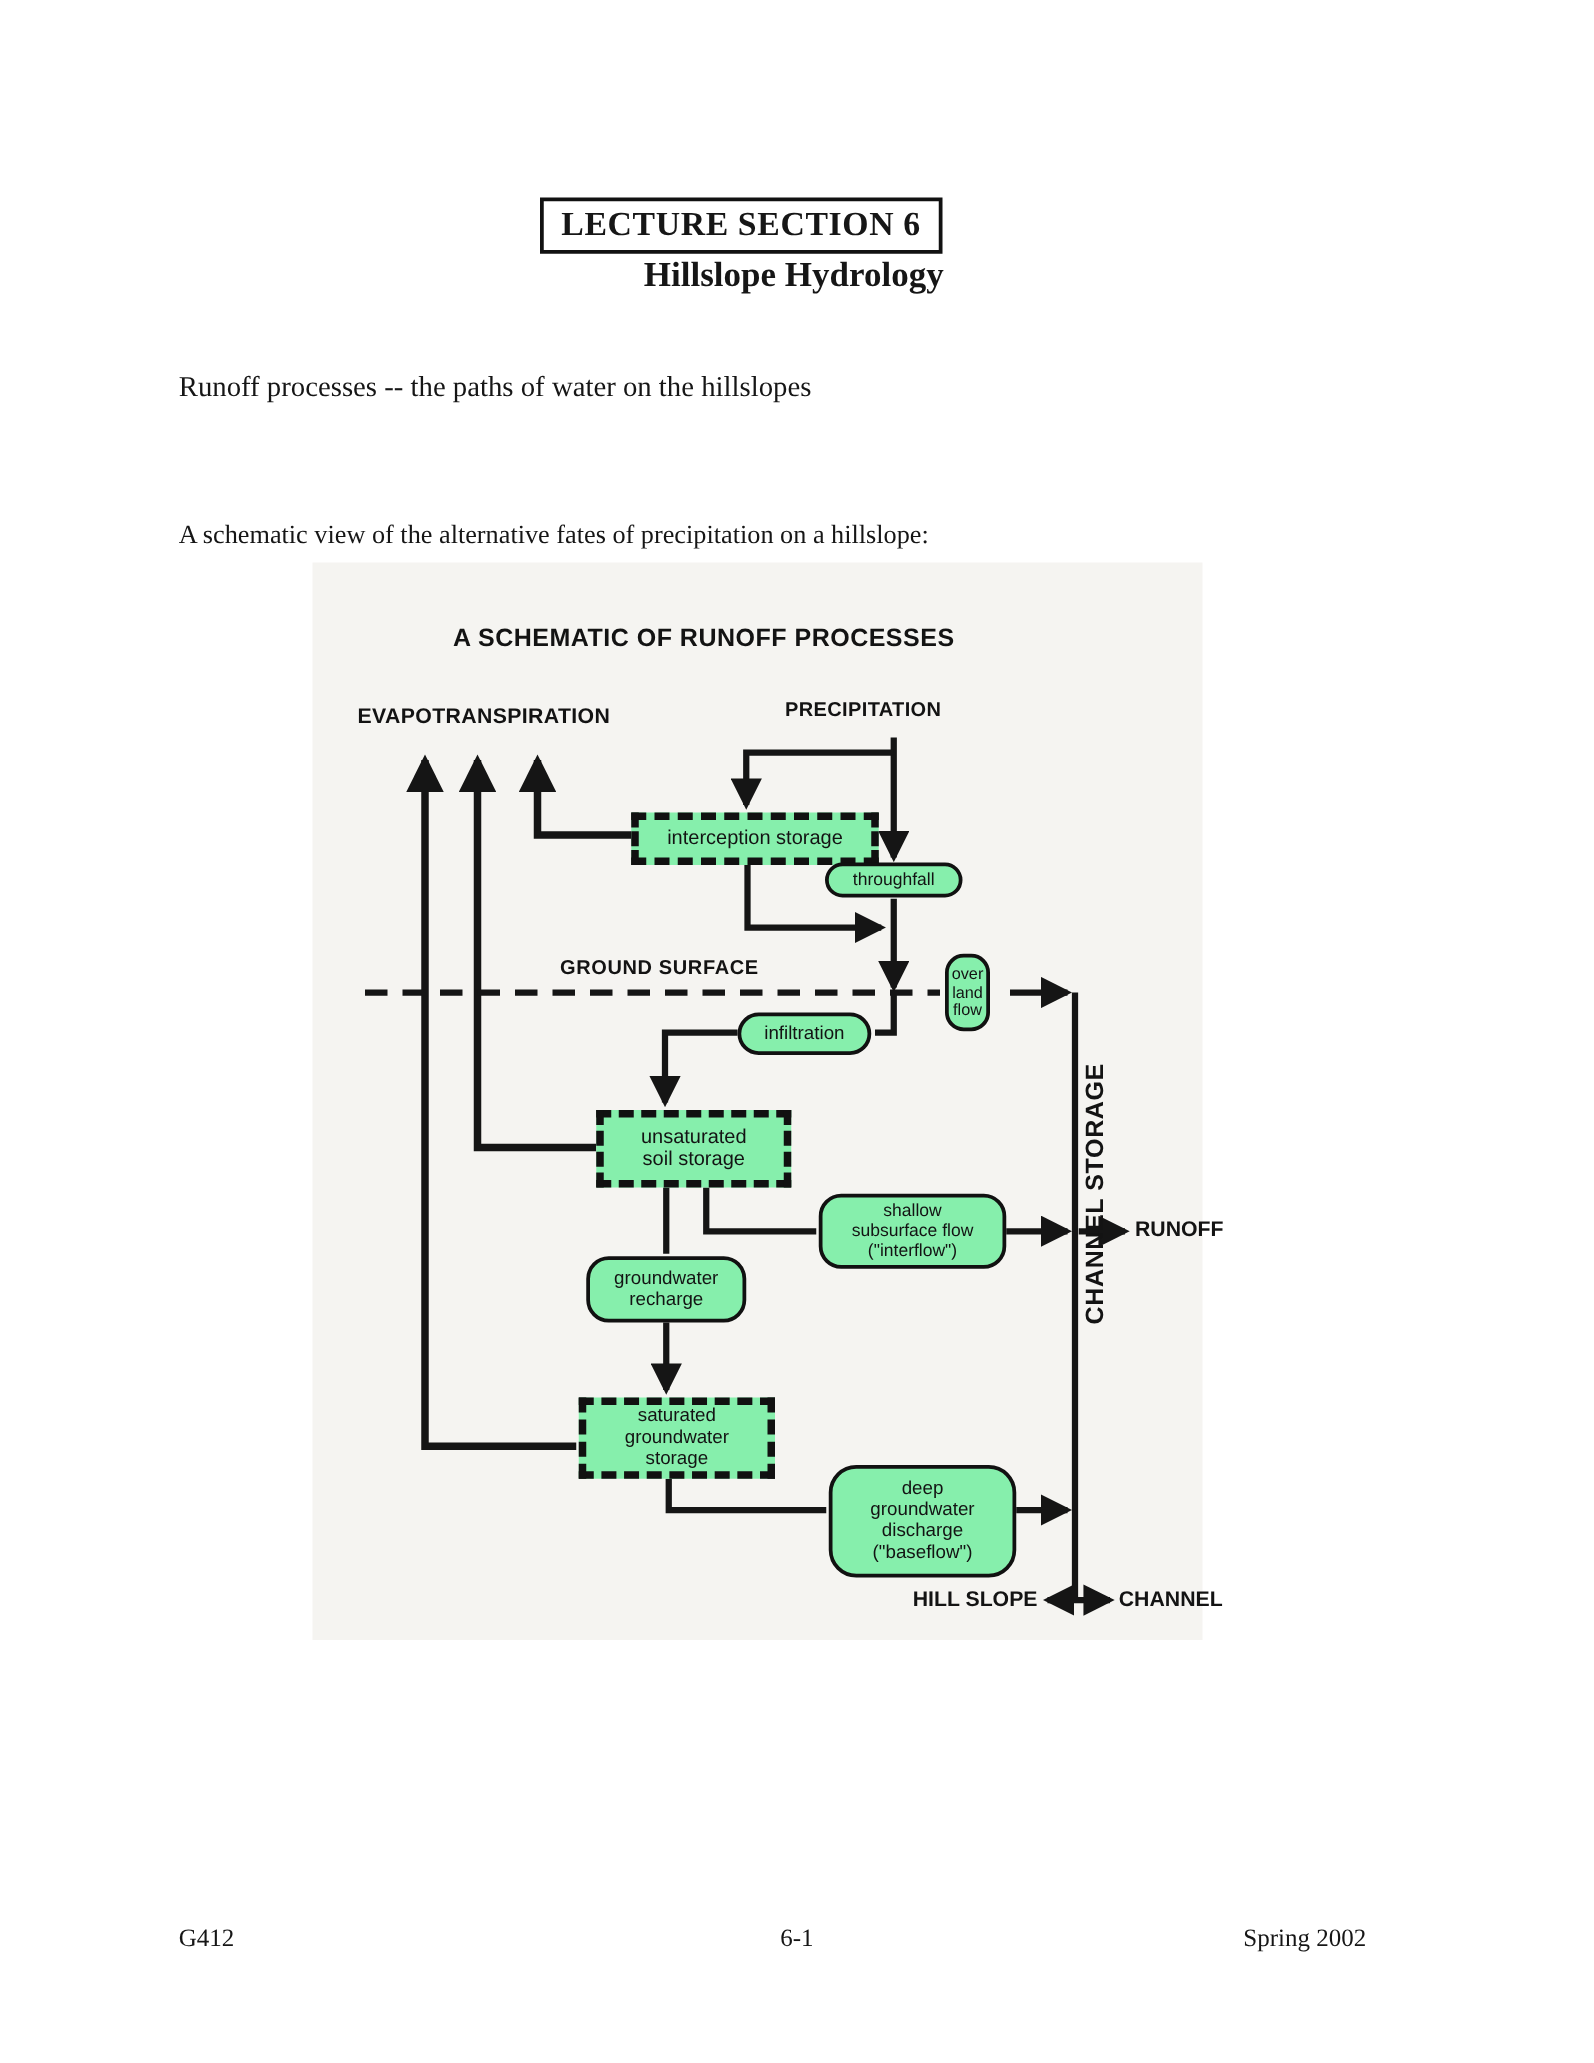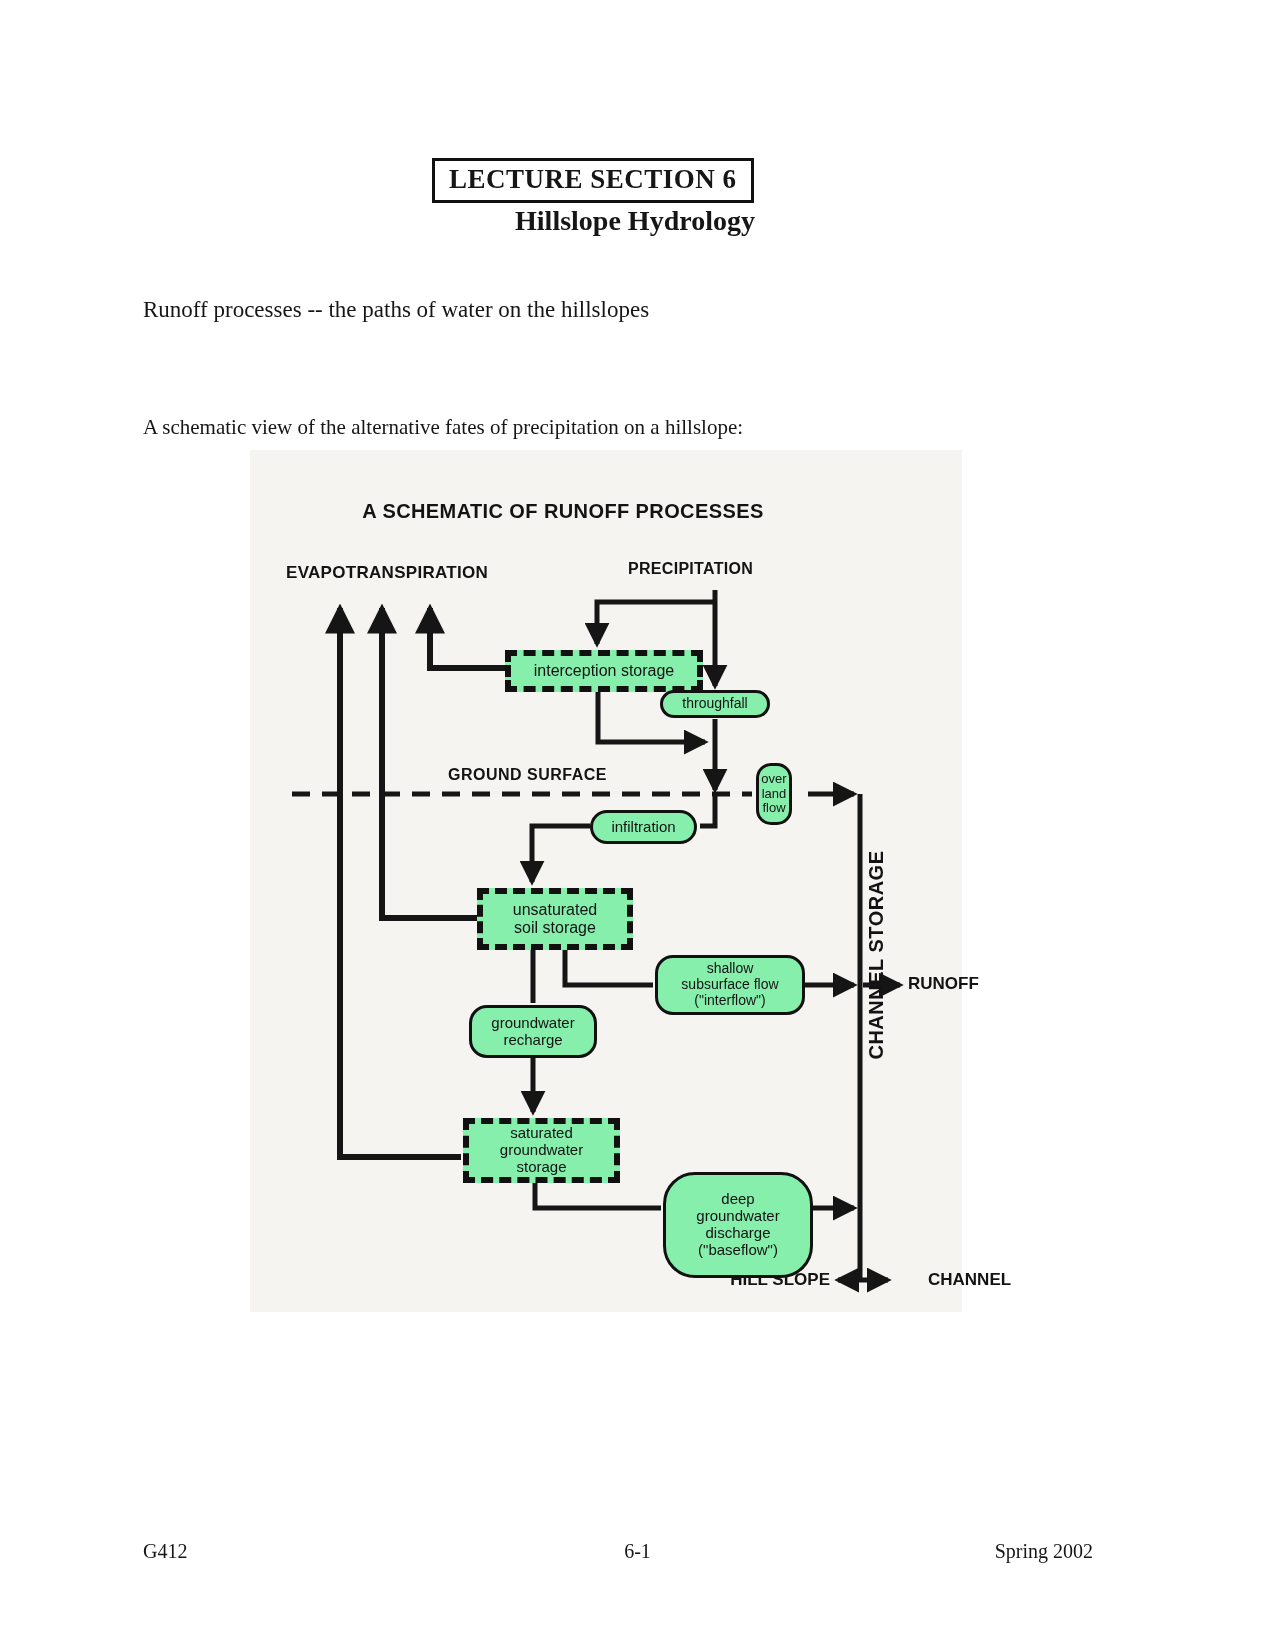--- a/index.html
+++ b/index.html
@@ -49,39 +49,39 @@
   .lbl-evapo{left:36px;top:113px;font-size:17px;letter-spacing:0.3px;}
   .lbl-precip{left:378px;top:110px;font-size:16px;letter-spacing:0.3px;}
   .lbl-ground{left:198px;top:316px;font-size:16px;letter-spacing:0.5px;}
   .lbl-chanstor{
     left:487px;top:493px;width:280px;height:24px;text-align:center;
     font-size:20px;letter-spacing:0.5px;
     transform:rotate(-90deg);
   }
   .lbl-runoff{left:658px;top:524px;font-size:17px;text-align:center;}
   .lbl-hillslope{left:468px;top:820px;width:112px;text-align:right;font-size:17px;}
-  .lbl-channel{left:645px;top:820px;font-size:17px;margin-left:33px;}
+  .lbl-channel{left:645px;top:820px;font-size:17px;}
 
   .node{
     position:absolute;display:flex;flex-direction:column;
     align-items:center;justify-content:center;
     background:#86efac;text-align:center;font-weight:normal;line-height:1.12;
     box-sizing:border-box;
   }
   .dashed{border:6px dashed #111;}
   .pill{border:3px solid #111;}
   .n-interception{left:255px;top:200px;width:198px;height:42px;font-size:16px;}
   .n-throughfall{left:410px;top:240px;width:110px;height:28px;border-radius:14px;font-size:14px;text-align:right;}
   .n-overland{left:506px;top:313px;width:36px;height:62px;border-radius:15px;font-size:13px;line-height:1.15;}
   .n-infiltration{left:340px;top:360px;width:107px;height:34px;border-radius:17px;font-size:15px;}
   .n-unsaturated{left:227px;top:438px;width:156px;height:62px;font-size:16px;}
   .n-shallow{left:405px;top:505px;width:150px;height:60px;border-radius:18px;font-size:14px;}
   .n-recharge{left:219px;top:555px;width:128px;height:53px;border-radius:18px;font-size:15px;}
   .n-saturated{left:213px;top:668px;width:157px;height:65px;font-size:15px;}
-  .n-deep{left:413px;top:722px;width:150px;height:106px;border-radius:32px;font-size:15px;text-align:center;}
+  .n-deep{left:413px;top:722px;width:150px;height:90px;border-radius:22px;font-size:15px;text-align:center;}
 </style>
 </head>
 <body>
 
 <div class="page">
 
   <div class="lecture-box">LECTURE SECTION 6</div>
   <div class="subtitle">Hillslope Hydrology</div>
   <div class="heading">Runoff processes -- the paths of water on the hillslopes</div>
   <div class="intro">A schematic view of the alternative fates of precipitation on a hillslope:</div>

